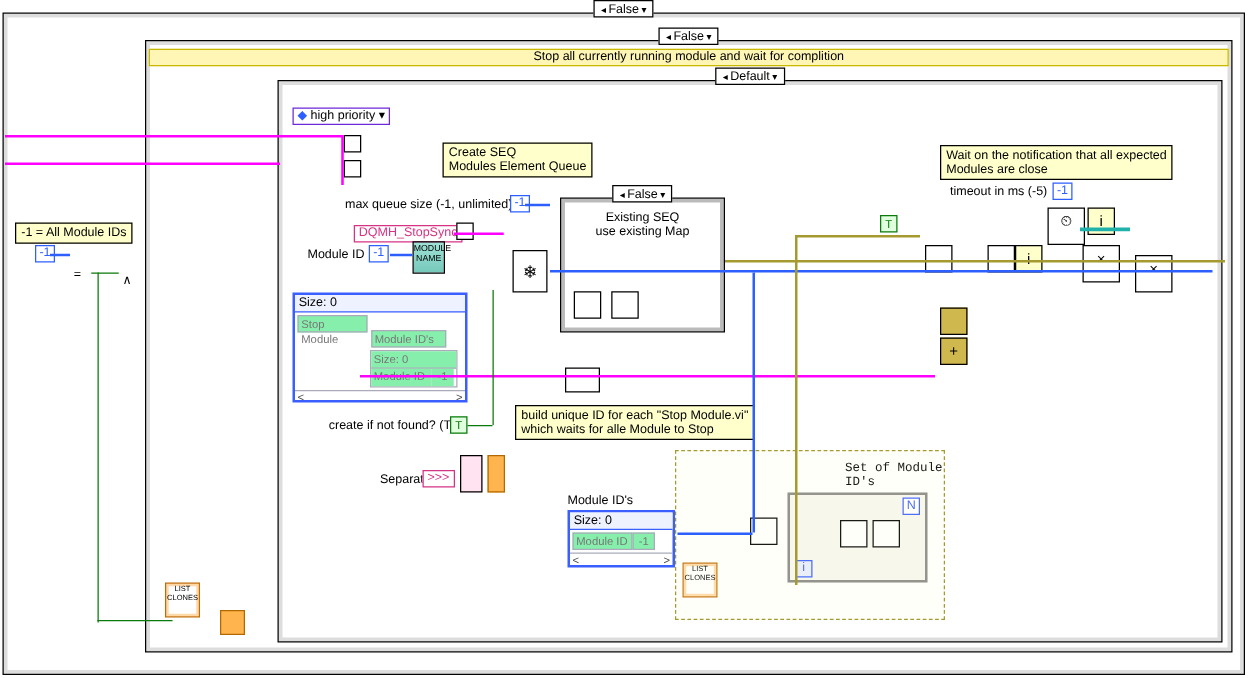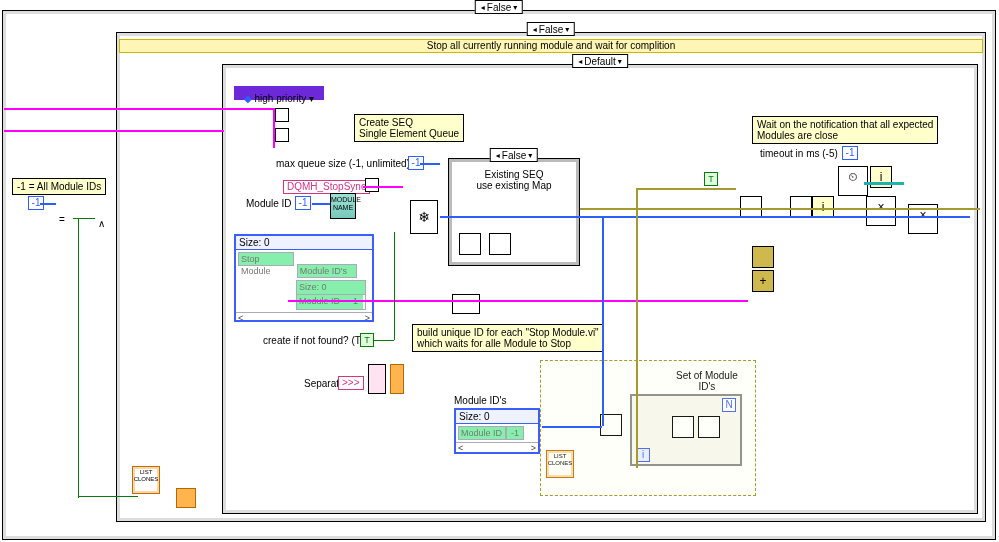--- a/index.html
+++ b/index.html
@@ -220,31 +220,31 @@
   </div>
 
   <div class="frame hatched" style="left:222px; top:64px; width:756px; height:450px;">
     <div class="selector">
       <span class="tri">◂</span>
       <span>Default</span>
       <span class="tri">▾</span>
     </div>
   </div>
 
-  <div style="position:absolute; left:234px; top:86px; border:7px solid #6d28d9; background:#fff; padding:0 3px; height:14px; line-height:12px; font-size:10px;">
+  <div style="position:absolute; left:234px; top:86px; border:1px solid #6d28d9; background:#fff; padding:0 3px; height:14px; line-height:12px; font-size:10px;">
     <span style="color:#2d5fff;">◆</span>
     <span>high priority</span>
     <span>▾</span>
   </div>
 
   <div class="node" style="left:275px; top:108px; width:14px;height:14px;"></div>
   <div class="node" style="left:275px; top:128px; width:14px;height:14px;"></div>
 
   <div class="tip" style="left:354px; top:114px;">Create SEQ
-Single Element Queue</div>
+Modules Element Queue</div>
 
   <div class="lbl" style="left:276px; top:158px;">max queue size (-1, unlimited)</div>
   <div class="const-i32" style="left:408px; top:156px;">-1</div>
 
   <div class="const-str" style="left:283px; top:180px;">DQMH_StopSync</div>
   <div class="node" style="left:365px; top:178px; width:14px;height:14px;"></div>
 
   <div class="lbl" style="left:246px; top:198px;">Module ID</div>
   <div class="const-i32" style="left:295px; top:196px;">-1</div>
   <div class="map-vi" style="left:330px; top:193px;">
@@ -336,21 +336,21 @@
   <div class="node" style="left:790px; top:196px;"></div>
   <div class="node" style="left:812px; top:196px; background:#ffffcc;">
       <span>i</span>
     </div>
 
   <div class="node mustard" style="left:752px; top:246px;"></div>
   <div class="node mustard" style="left:752px; top:270px;">
       <span>+</span>
     </div>
 
-  <div class="lbl" style="left:676px; top:370px; text-align:center; white-space:pre;">Set of Module
+  <div class="lbl" style="left:676px; top:370px; white-space:pre;font-family:Liberation Mono, monospace;">Set of Module
 ID's</div>
   <div class="forloop" style="left:630px; top:394px; width:112px; height:72px;">
     <div class="N">N</div>
     <div class="i">i</div>
     <div class="node" style="left:40px; top:20px;"></div>
     <div class="node" style="left:66px; top:20px;"></div>
   </div>
   <div class="node" style="left:600px; top:414px;"></div>
 
   <div class="subvi orange" style="left:546px; top:450px;"><span style="white-space:pre;">LIST

